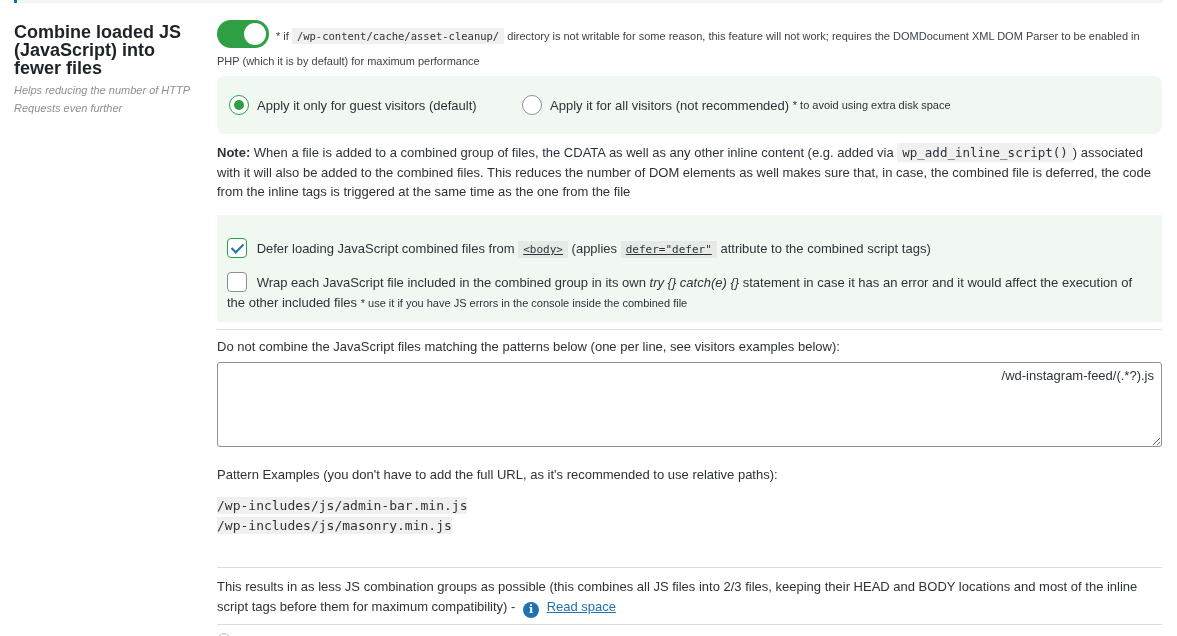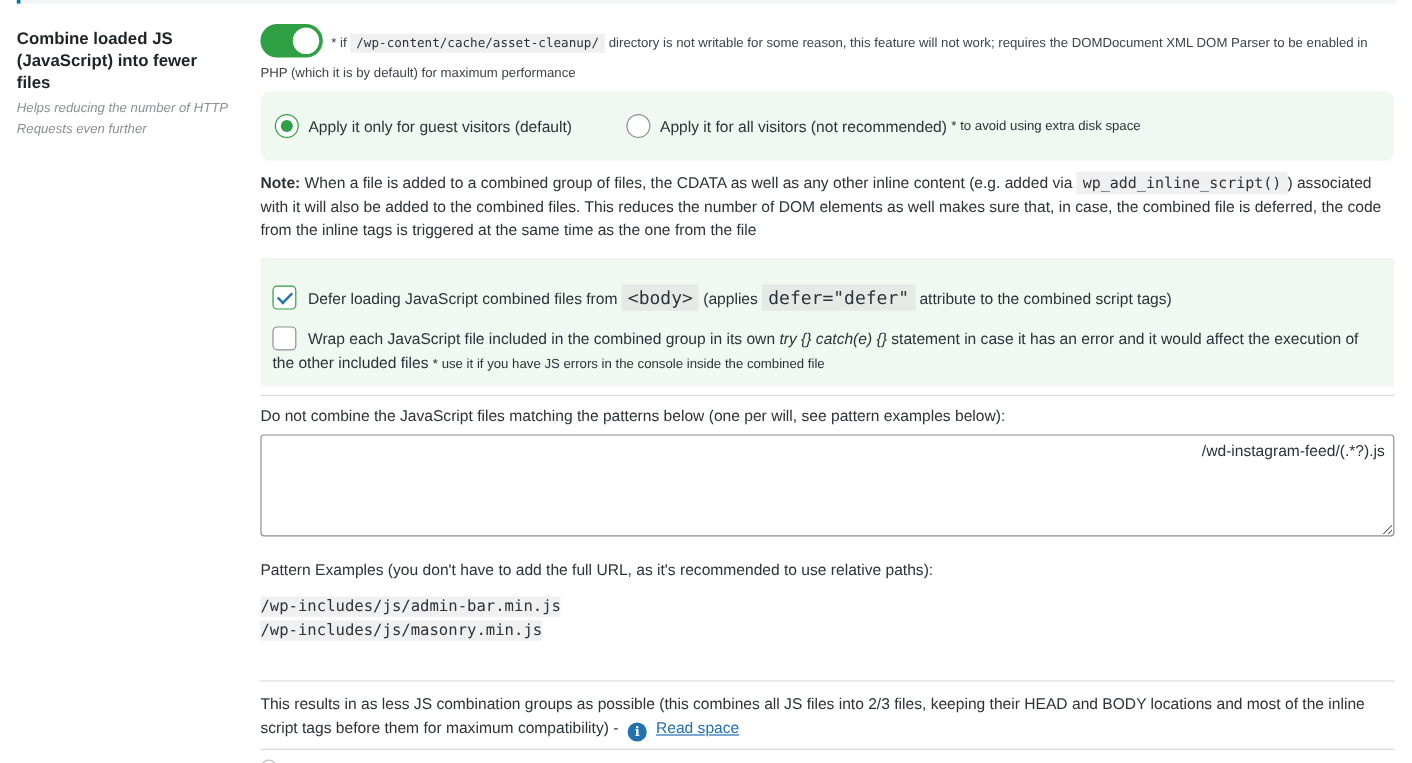--- a/index.html
+++ b/index.html
@@ -2,21 +2,21 @@
 <html><head>
 <meta charset="utf-8">
 <style>
   * { box-sizing: border-box; margin: 0; padding: 0; }
   html, body { width: 1177px; height: 636px; overflow: hidden; background: #ffffff; }
   body { font-family: "Liberation Sans", sans-serif; color: #2c3338; font-size: 13px; position: relative; }
   .top-strip { position: absolute; left: 14px; top: 0; width: 1149px; height: 3px; background: #f3f4f5; }
   .top-accent { position: absolute; left: 14px; top: 0; width: 3px; height: 3px; background: #0073aa; }
 
   .left-col { position: absolute; left: 14px; top: 23px; width: 180px; }
-  .setting-title { font-size: 14px; font-weight: bold; color: #1d2327; line-height: 18px; }
+  .setting-title { font-size: 18px; font-weight: bold; color: #1d2327; line-height: 18px; }
   .setting-desc { margin-top: 4px; font-size: 11px; font-style: italic; color: #8c8f94; line-height: 18px; }
 
   .right-col { position: absolute; left: 217px; top: 0; width: 945px; }
 
   .toggle { position: absolute; left: 0; top: 20px; width: 52px; height: 28px; border-radius: 14px; background: #2ea043; cursor: pointer; }
   .toggle-knob { position: absolute; right: 3px; top: 3px; width: 22px; height: 22px; border-radius: 50%; background: #fff; }
   .intro { position: absolute; left: 0; top: 24px; width: 945px; font-size: 11px; line-height: 25px; color: #3c434a; text-indent: 59px; }
   .code-inline { font-family: "DejaVu Sans Mono", monospace; background: #f0f0f1; padding: 2px 5px; font-size: 10.5px; color: #2c3338; }
 
   .radio-box { position: absolute; left: 0; top: 76px; width: 945px; height: 58px; background: #f1f8f1; border-radius: 8px; }
@@ -28,21 +28,21 @@
 
   .note { position: absolute; left: 0; top: 143px; width: 945px; font-size: 13px; line-height: 19.5px; color: #2c3338; }
   .note b { font-weight: bold; }
   .code-md { font-family: "DejaVu Sans Mono", monospace; background: #f0f0f1; padding: 2px 5px; font-size: 12.5px; }
 
   .check-box { position: absolute; left: 0; top: 215px; width: 945px; height: 107px; background: #f1f8f1; }
   .check-row { position: absolute; left: 10px; font-size: 13px; color: #2c3338; line-height: 20px; }
   .cb { display: inline-block; width: 20px; height: 20px; border: 1px solid #8c8f94; border-radius: 4px; background: #fff; vertical-align: -5px; margin-right: 6px; position: relative; cursor: pointer; }
   .cb.checked { border-color: #2ea043; }
   .cb.checked::after { content: ""; position: absolute; left: 6px; top: 2px; width: 5px; height: 10px; border: solid #2271b1; border-width: 0 2px 2px 0; transform: rotate(45deg); }
-  .code-sm { font-family: "DejaVu Sans Mono", monospace; background: #e6eae6; padding: 2px 5px; font-size: 15px; }
+  .code-sm { font-family: "DejaVu Sans Mono", monospace; background: #e6eae6; padding: 2px 5px; font-size: 11px; text-decoration: underline; }
 
   .divider { position: absolute; left: 0; width: 945px; height: 1px; background: #dcdcde; }
 
   .label-text { position: absolute; left: 0; font-size: 13px; color: #2c3338; }
   .textarea { position: absolute; left: 0; top: 362px; width: 945px; height: 85px; border: 1px solid #8c8f94; border-radius: 3px; padding: 5px 7px; font-family: "Liberation Sans", sans-serif; font-size: 13px; color: #2c3338; resize: vertical; background: #fff; text-align: right; }
 
   .examples { position: absolute; left: 0; top: 496px; font-family: "DejaVu Sans Mono", monospace; font-size: 13px; line-height: 19.5px; color: #2c3338; }
   .examples span { background: #f0f0f1; padding: 1px 0; }
 
   .summary { position: absolute; left: 0; top: 577px; width: 945px; font-size: 13px; line-height: 19.5px; color: #2c3338; }
@@ -101,21 +101,21 @@
       <span class="cb"></span>
       <span>Wrap each JavaScript file included in the combined group in its own</span>
       <i>try {} catch(e) {}</i>
       <span>statement in case it has an error and it would affect the execution of the other included files</span>
       <span class="small-note">* use it if you have JS errors in the console inside the combined file</span>
     </div>
   </div>
 
   <div class="divider" style="top:329px;"></div>
 
-  <div class="label-text" style="top:339px;">Do not combine the JavaScript files matching the patterns below (one per will, see pattern examples below):</div>
+  <div class="label-text" style="top:339px;">Do not combine the JavaScript files matching the patterns below (one per line, see visitors examples below):</div>
   <textarea class="textarea" style="">/wd-instagram-feed/(.*?).js</textarea>
 
   <div class="label-text" style="top:467px;">Pattern Examples (you don't have to add the full URL, as it's recommended to use relative paths):</div>
   <div class="examples">
     <div><span> /wp-includes/js/admin-bar.min.js</span></div>
     <div><span>/wp-includes/js/masonry.min.js</span></div>
   </div>
 
   <div class="divider" style="top:567px;"></div>
 

